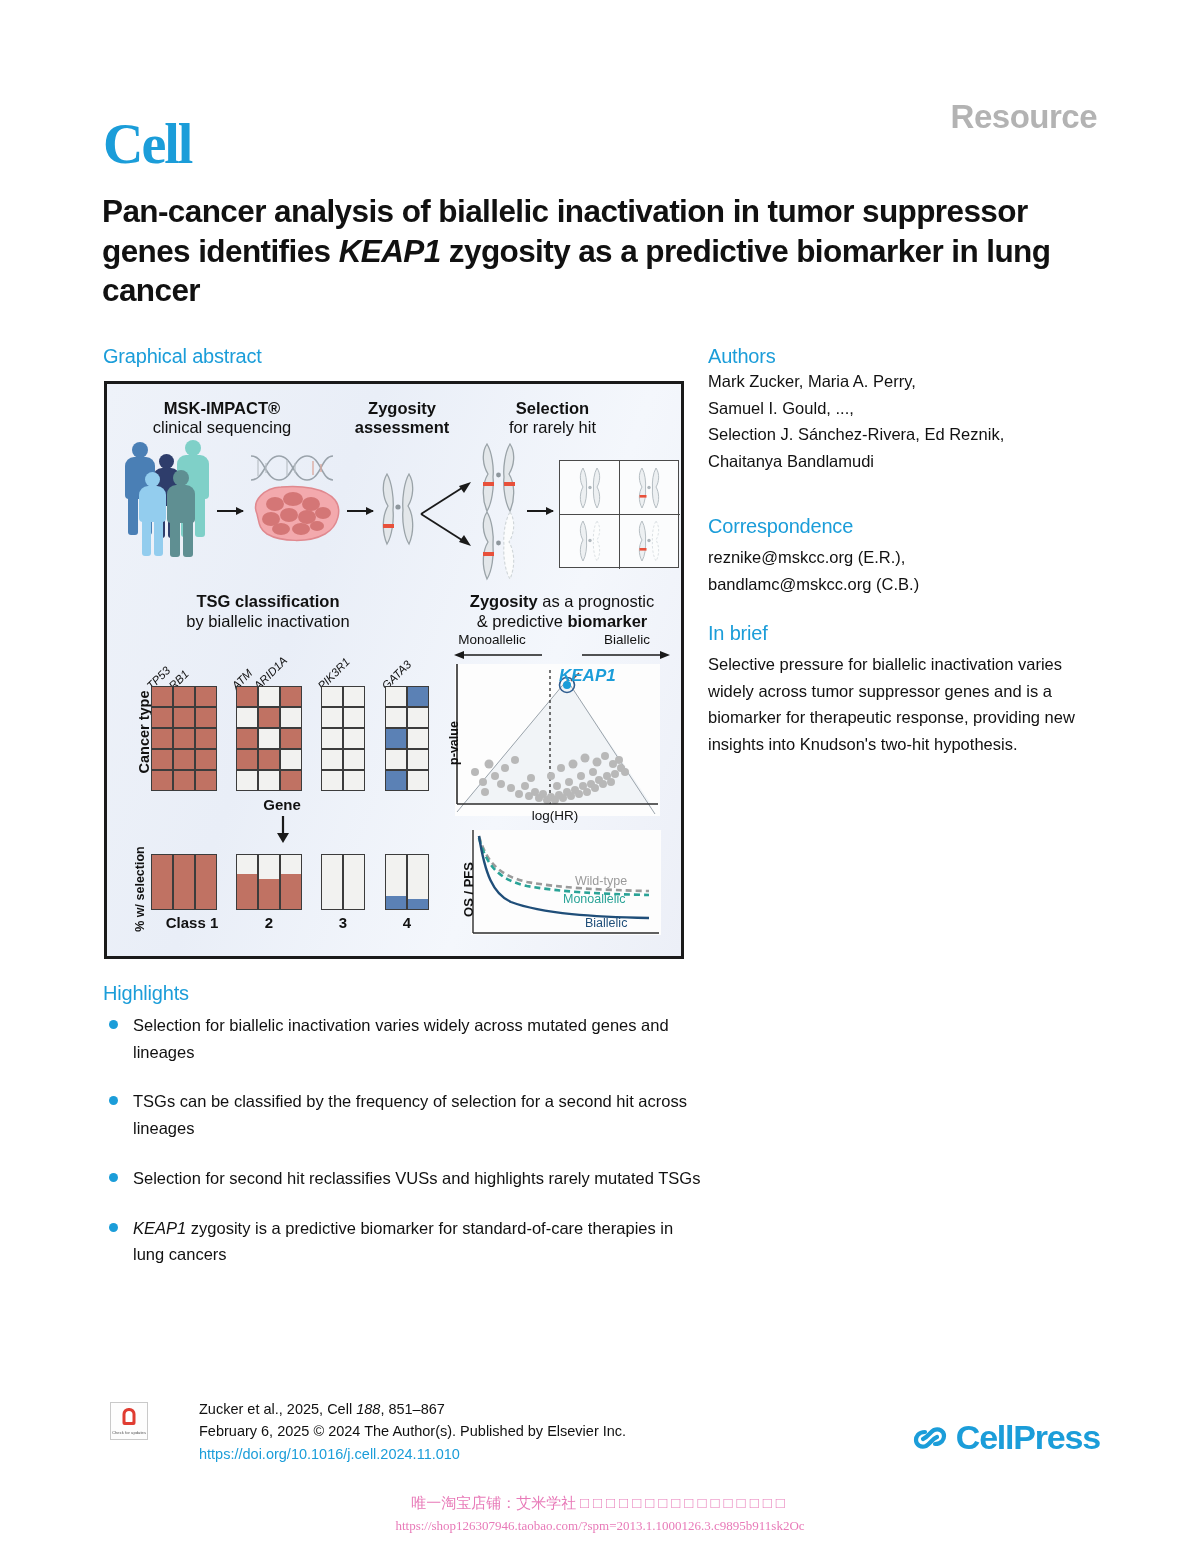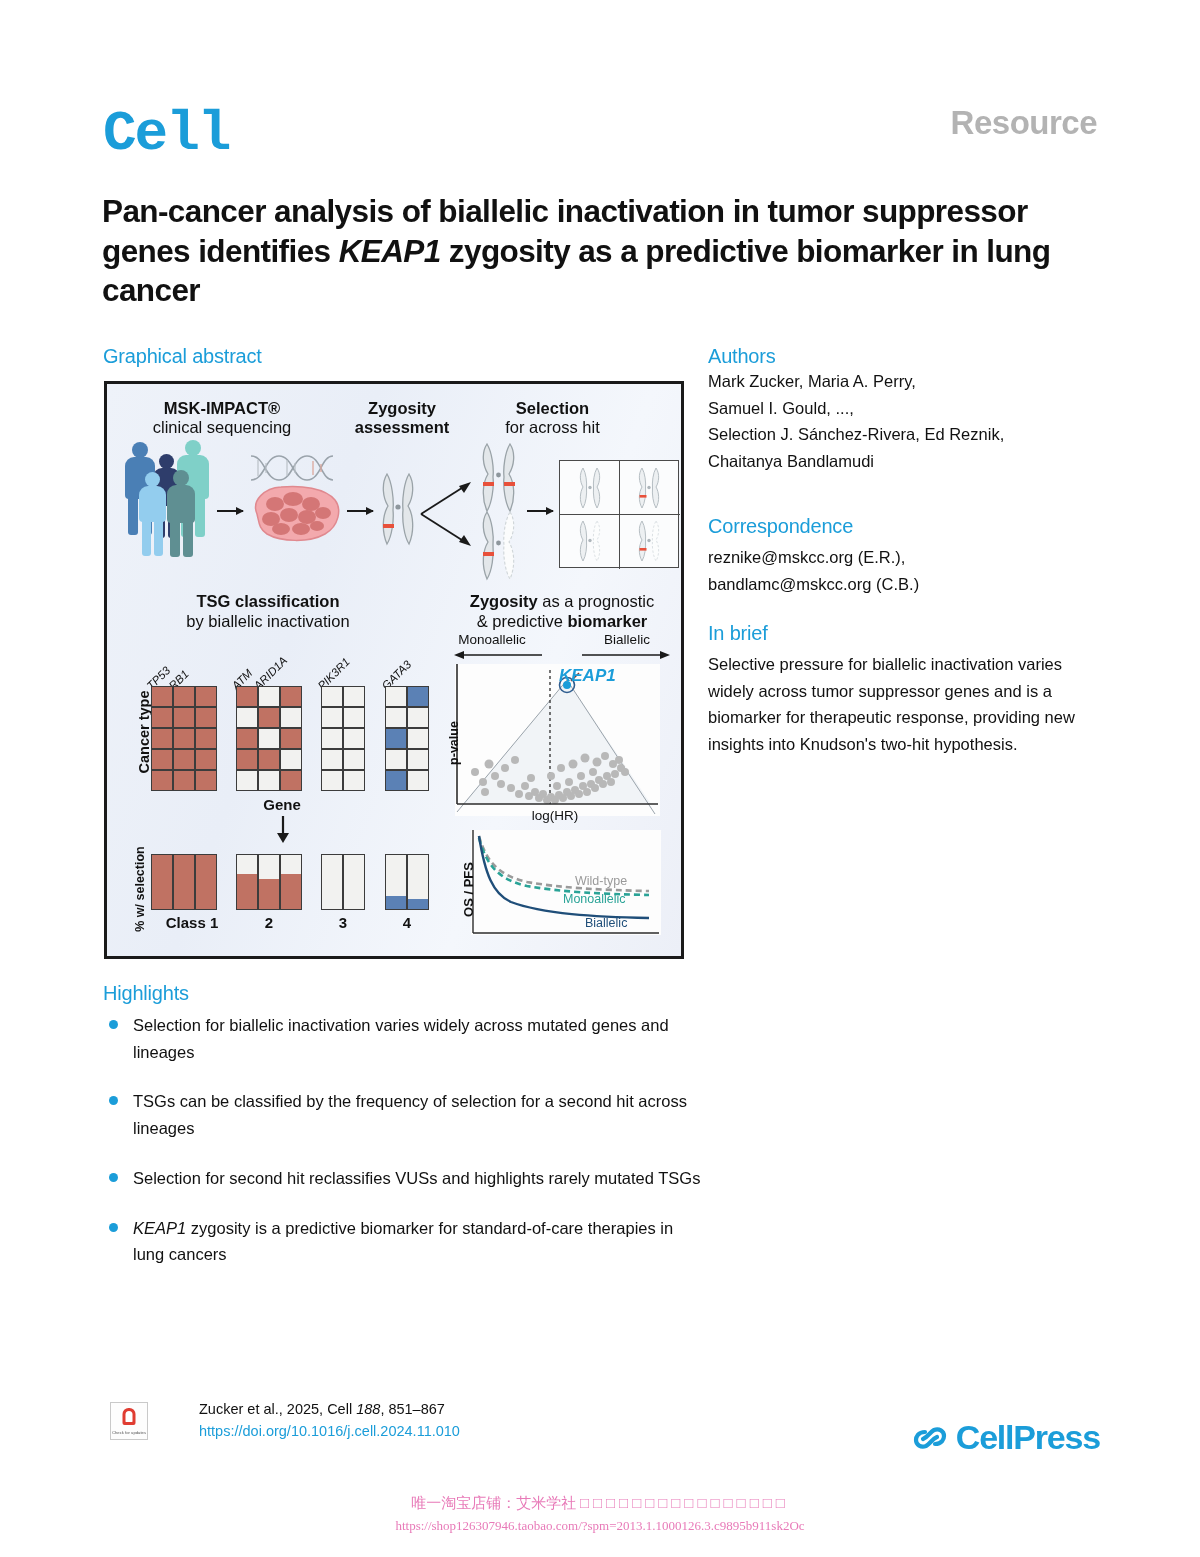--- a/index.html
+++ b/index.html
@@ -7,27 +7,27 @@
     width: 1200px; height: 1557px;
     background: #ffffff;
     font-family: "Liberation Sans", sans-serif;
     position: relative;
     overflow: hidden;
   }
   .page { position: relative; width: 1200px; height: 1557px; }
 
   
   .cell-logo {
-    position: absolute; left: 103px; top: 106px;
-    font-family: Liberation Mono, monospace;
+    position: absolute; left: 103px; top: 116px;
+    font-family: Liberation Serif, serif;
     font-size: 56px; font-weight: bold; color: #1b9dd9;
     letter-spacing: -2px; line-height: 1;
   }
   .resource-label {
-    position: absolute; right: 103px; top: 104px;
+    position: absolute; right: 103px; top: 98px;
     font-size: 33px; font-weight: bold; color: #b3b3b3;
     letter-spacing: -0.5px;
   }
   .paper-title {
     position: absolute; left: 102px; top: 192px; width: 990px;
     font-size: 31.5px; font-weight: bold; color: #111; line-height: 1.26;
     letter-spacing: -0.6px;
   }
   .paper-title i { font-style: italic; }
 
@@ -169,21 +169,21 @@
       <div class="ga-t ga-h1" style="left:10px; top:15px; width:210px;">
         <span class="ga-b">MSK-IMPACT®</span><br>
         <span>clinical sequencing</span>
       </div>
       <div class="ga-t ga-h1" style="left:225px; top:15px; width:140px;">
         <span class="ga-b">Zygosity</span><br>
         <span class="ga-b">assessment</span>
       </div>
       <div class="ga-t ga-h1" style="left:368px; top:15px; width:155px;">
         <span class="ga-b">Selection</span><br>
-        <span>for across hit</span>
+        <span>for rarely hit</span>
       </div>
 
       <div>
 
         <div class="person" style="left:18px; top:58px;">
           <div class="head" style="left:7px; top:0; width:16px; height:16px; background:#4a7fb5;"></div>
           <div class="body" style="left:0; top:15px; width:30px; height:42px; background:#4a7fb5;"></div>
           <div class="legL" style="left:3px; top:55px; width:10px; height:38px; background:#4a7fb5;"></div>
           <div class="legR" style="left:17px; top:55px; width:10px; height:38px; background:#4a7fb5;"></div>
         </div>
@@ -614,20 +614,21 @@
     </div>
   </div>
 
   <div class="crossmark">
     <div class="cm-fig"></div>
     <div class="cm-txt">Check for updates</div>
   </div>
 
   <div class="footer-cite">
     <div><span>Zucker et al., 2025, Cell </span><i>188</i><span>, 851–867</span></div>
+    <div>February 6, 2025 © 2024 The Author(s). Published by Elsevier Inc.</div>
     <div class="doi-link">https://doi.org/10.1016/j.cell.2024.11.010</div>
   </div>
 
   <div class="cellpress">
     <svg width="34" height="28" viewBox="0 0 34 28">
       <g stroke="#1b9dd9" stroke-width="4.2" fill="none" stroke-linecap="round">
         <path d="M12,8 C5,8 3,13 3,16 C3,21 8,24 13,22 C17,20 19,15 24,13"></path>
         <path d="M22,20 C29,20 31,15 31,12 C31,7 26,4 21,6 C17,8 15,13 10,15"></path>
       </g>
     </svg>

